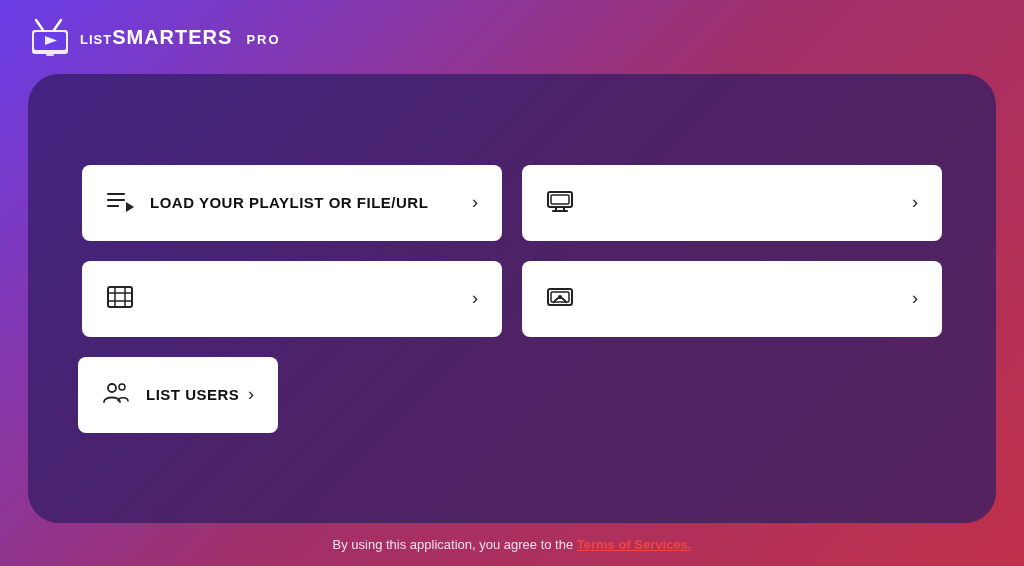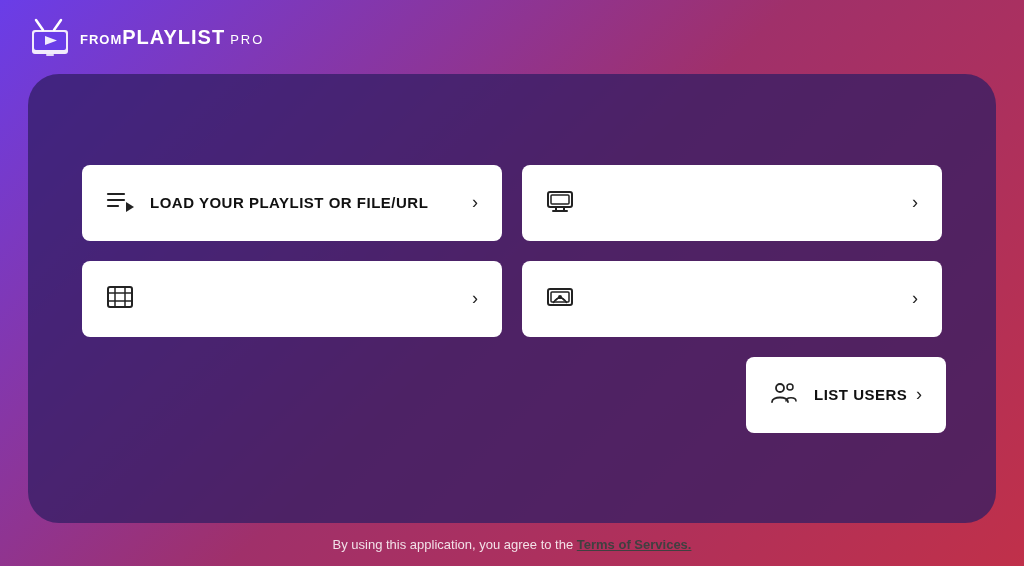--- a/index.html
+++ b/index.html
@@ -49,23 +49,23 @@
 
     .logo-smarters {
       font-size: 20px;
       font-weight: 900;
       color: white;
       letter-spacing: 1px;
     }
 
     .logo-pro {
       font-size: 13px;
-      font-weight: 400;
+      font-weight: 700;
       color: white;
-      margin-left: 5px;
+      margin-left: 14px;
       letter-spacing: 2px;
     }
 
     
     .main-card {
       margin: 0 28px;
       background: rgba(50, 30, 100, 0.75);
       border-radius: 31px;
       padding: 40px 50px;
       flex: 1;
@@ -118,38 +118,38 @@
     }
 
     .chevron {
       color: #222;
       font-size: 18px;
       font-weight: 300;
     }
 
     .center-row {
       display: flex;
-      justify-content: flex-end;
+      justify-content: flex-start;
     }
 
     .menu-btn-center {
       max-width: 200px;
       min-width: 200px;
     }
 
     
     .footer {
       text-align: center;
       padding: 14px;
       font-size: 13px;
       color: rgba(255,255,255,0.85);
     }
 
     .footer a {
-      color: #404040;
+      color: #ef4444;
       font-weight: 700;
       text-decoration: underline;
     }
 
     
     .icon-svg {
       width: 28px;
       height: 28px;
     }
   </style>
@@ -166,22 +166,22 @@
 
       <line x1="15" y1="12" x2="8" y2="2" stroke="white" stroke-width="2.5" stroke-linecap="round"></line>
 
       <line x1="26" y1="12" x2="33" y2="2" stroke="white" stroke-width="2.5" stroke-linecap="round"></line>
 
       <rect x="18" y="36" width="8" height="2" rx="1" fill="white" opacity="0.8"></rect>
 
       <polygon points="17,18 17,27 29,22.5" fill="white" opacity="0.9"></polygon>
     </svg>
     <div class="logo-text">
-      <span class="logo-iptv">FROM</span>
-      <span class="logo-smarters">PLAYLIST</span>
+      <span class="logo-iptv">LIST</span>
+      <span class="logo-smarters">SMARTERS</span>
       <span class="logo-pro">PRO</span>
     </div>
   </div>
 </div>
 
 <div class="main-card">
 
   <div class="buttons-row">
 
     <button class="menu-btn">

